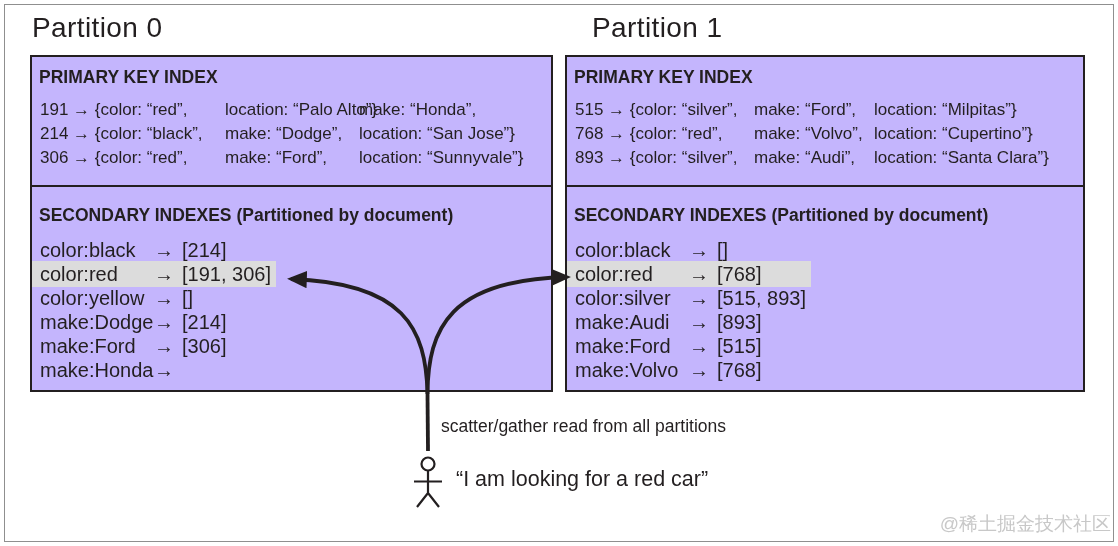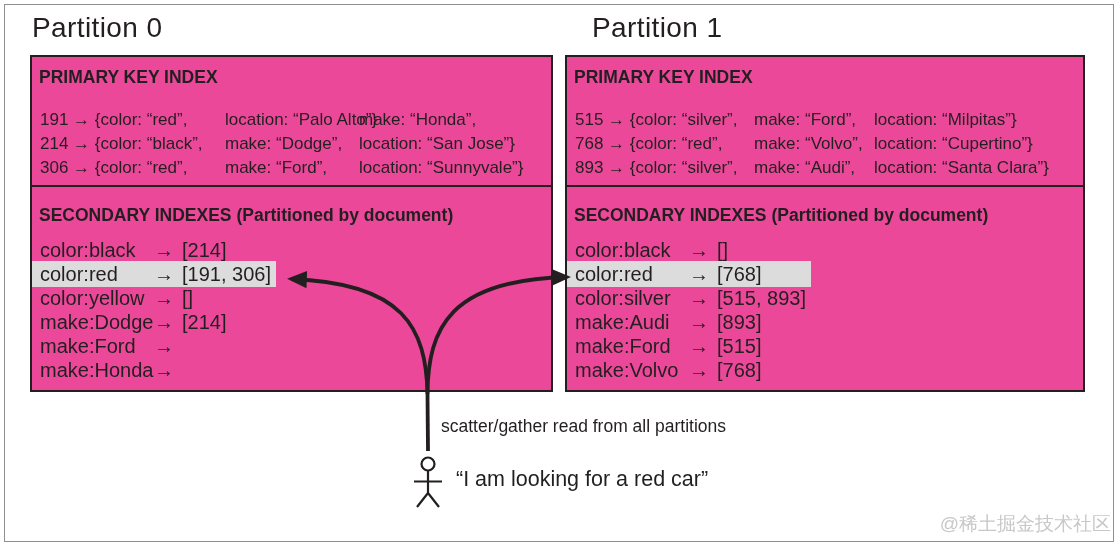--- a/index.html
+++ b/index.html
@@ -13,33 +13,33 @@
     border:1px solid var(--frame,#8f8f8f); pointer-events:none;
   }
   .ptitle{
     position:absolute; top:12px; font-size:28px; font-weight:500;
     letter-spacing:.4px; white-space:nowrap;
   }
   .p0t{left:32px;} .p1t{left:592px;}
 
   .pbox{
     position:absolute; top:55px; height:337px; box-sizing:border-box;
-    border:2.5px solid var(--ink,#231f20); background:#ec4899;
+    border:2.5px solid var(--ink,#231f20); background:#c4b5fd;
     display:flex; flex-direction:column;
   }
   .p0{left:30px; width:523px;}
   .p1{left:565px; width:520px;}
 
   .sec{box-sizing:border-box;}
   .sec.pk{height:128px; padding:11px 6px 0 7px; overflow:hidden;}
   .sec.si{flex:1; border-top:2.5px solid var(--ink,#231f20); padding:19px 6px 0 7px;}
 
   .hdr{font-weight:bold; font-size:17.5px; line-height:19px; white-space:nowrap;}
 
-  .pkrows{margin-top:21px;}
+  .pkrows{margin-top:11px;}
   .pk-row{
     display:grid; grid-template-columns:185px 134px 1fr;
     font-size:17px; line-height:24px; white-space:nowrap; padding-left:1px;
   }
   .p1 .pk-row{grid-template-columns:179px 120px 1fr;}
 
   .sirows{margin-top:13px;}
   .si-row{
     position:relative; display:grid; grid-template-columns:114px 28px 1fr;
     font-size:20px; line-height:24px; white-space:nowrap; padding-left:1px;
@@ -115,20 +115,21 @@
             <span>[]</span>
           </div>
           <div class="si-row">
             <span>make:Dodge</span>
             <span>→</span>
             <span>[214]</span>
           </div>
           <div class="si-row">
             <span>make:Ford</span>
             <span>→</span>
+            <span>[306]</span>
           </div>
           <div class="si-row">
             <span>make:Honda</span>
             <span>→</span>
           </div>
         </div>
     </div>
   </div>
 
   <div class="pbox p1">

